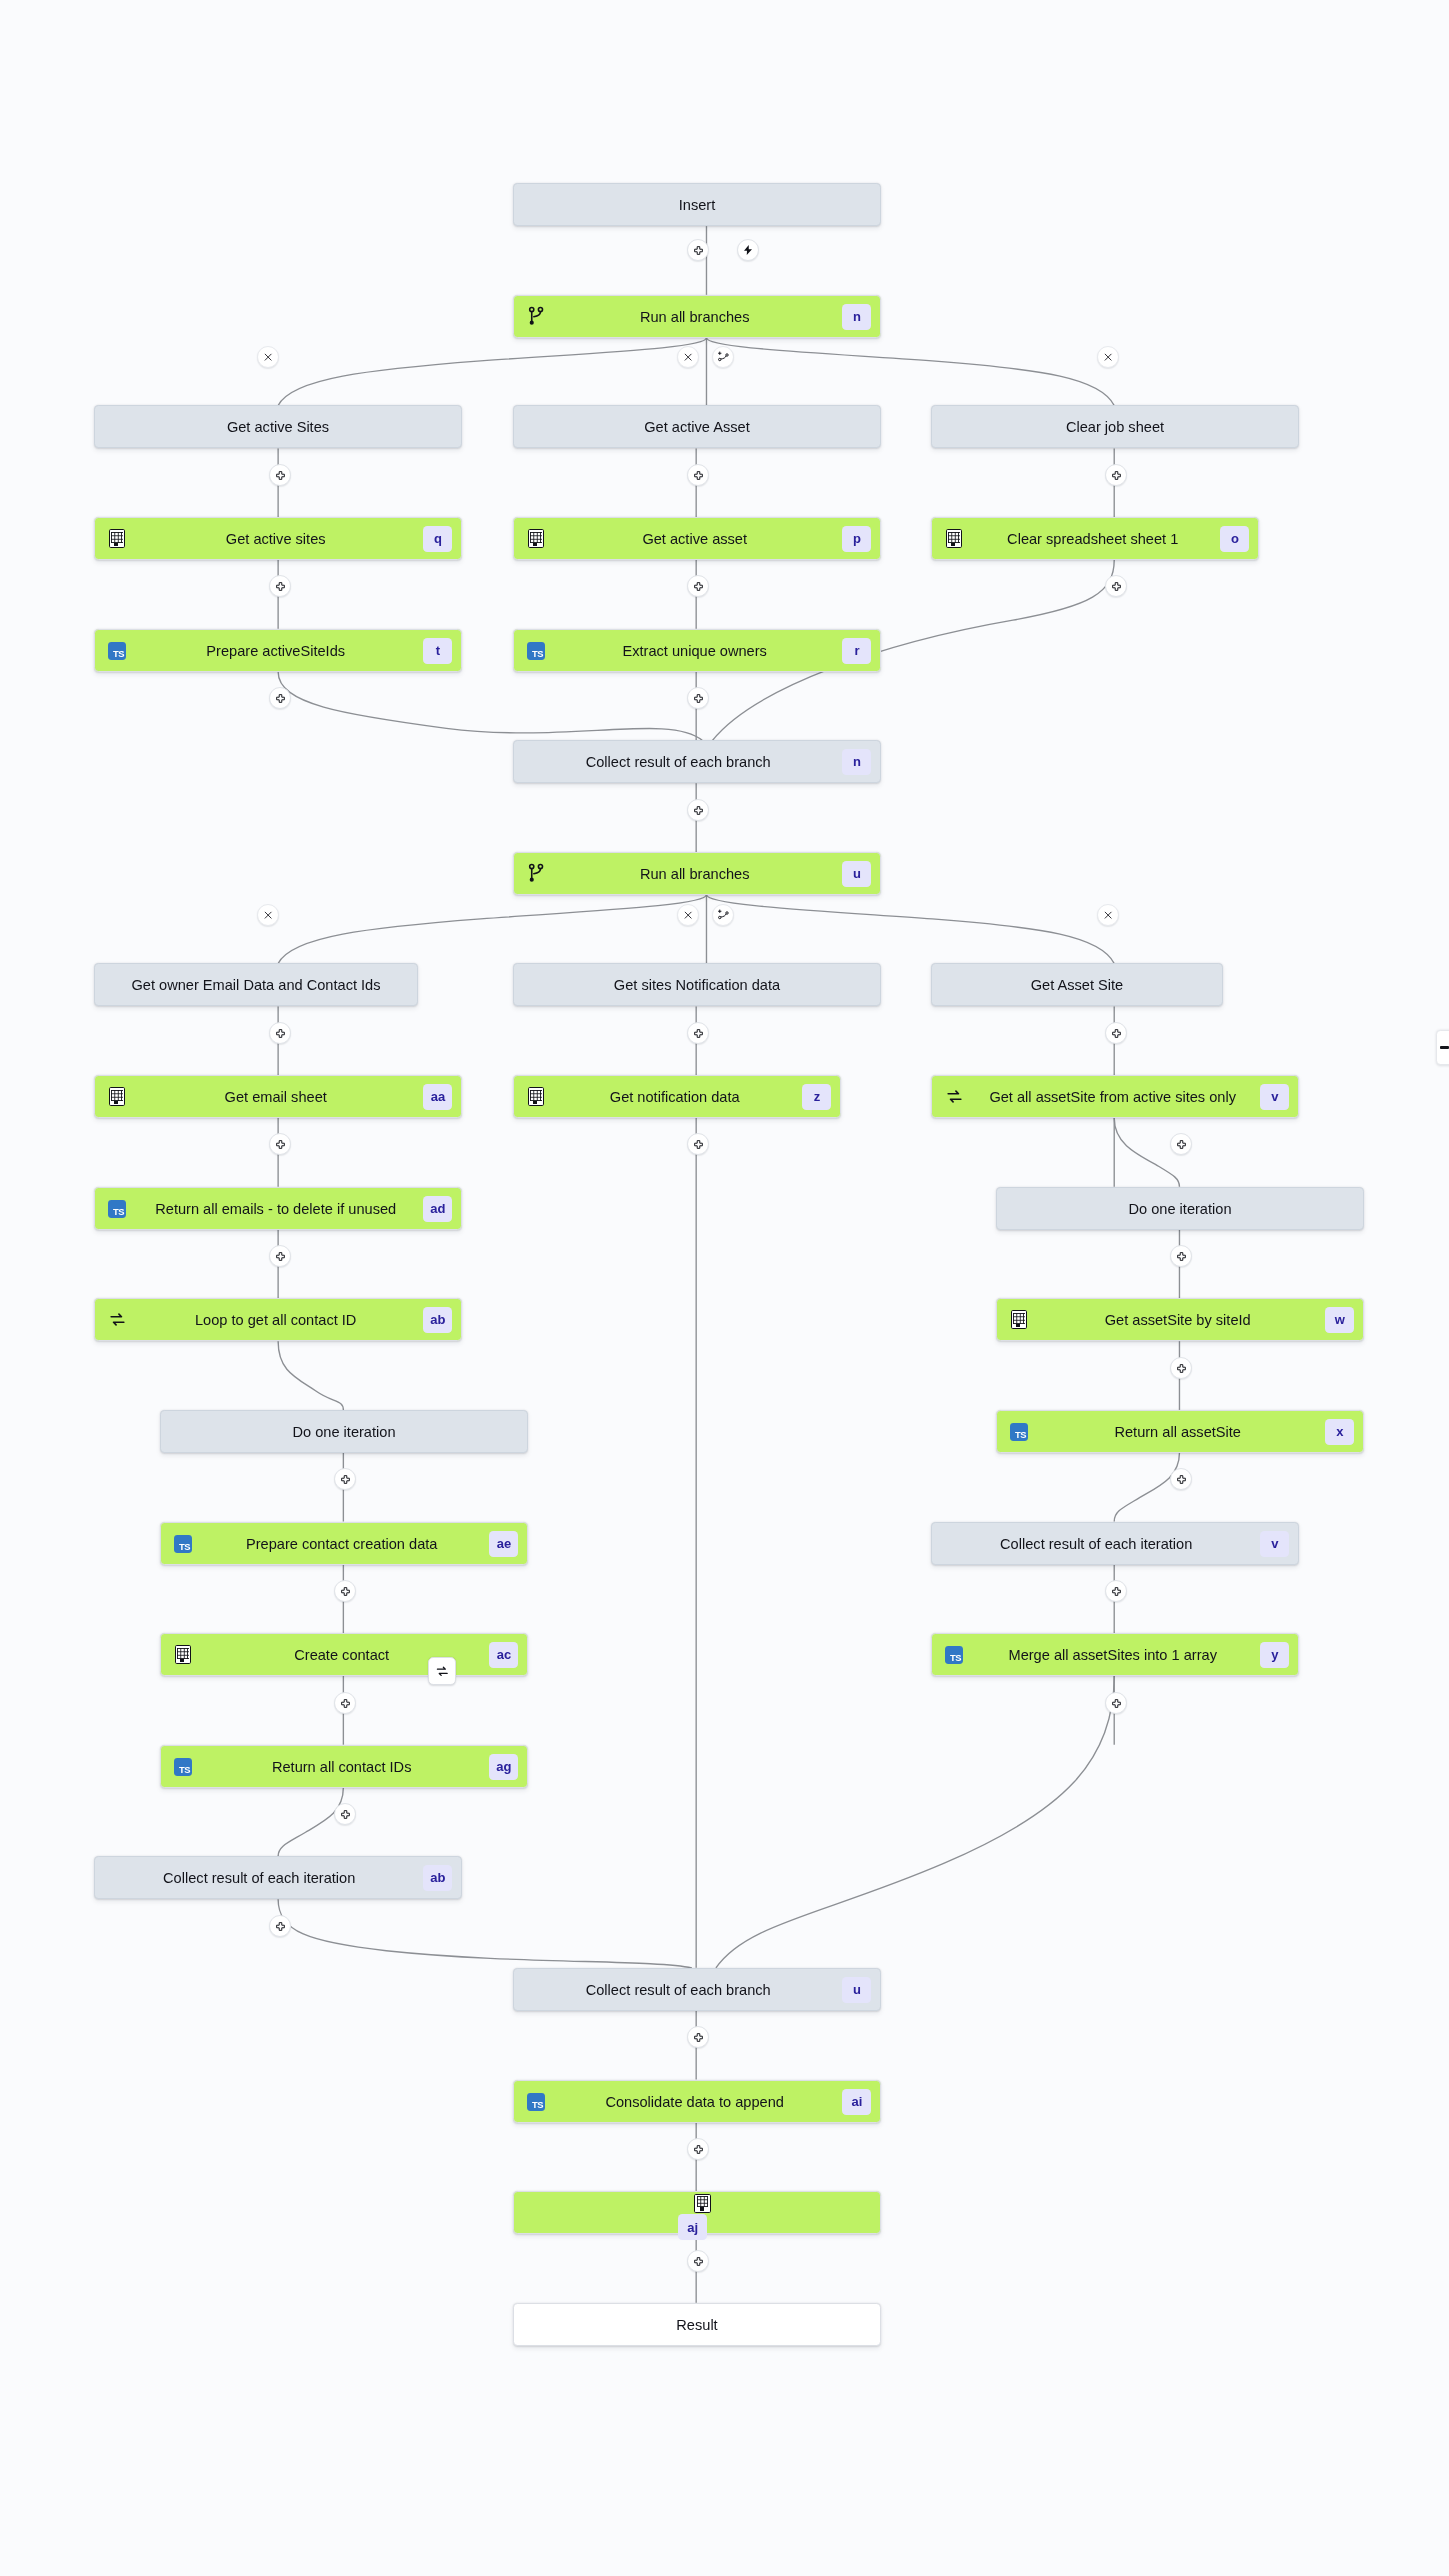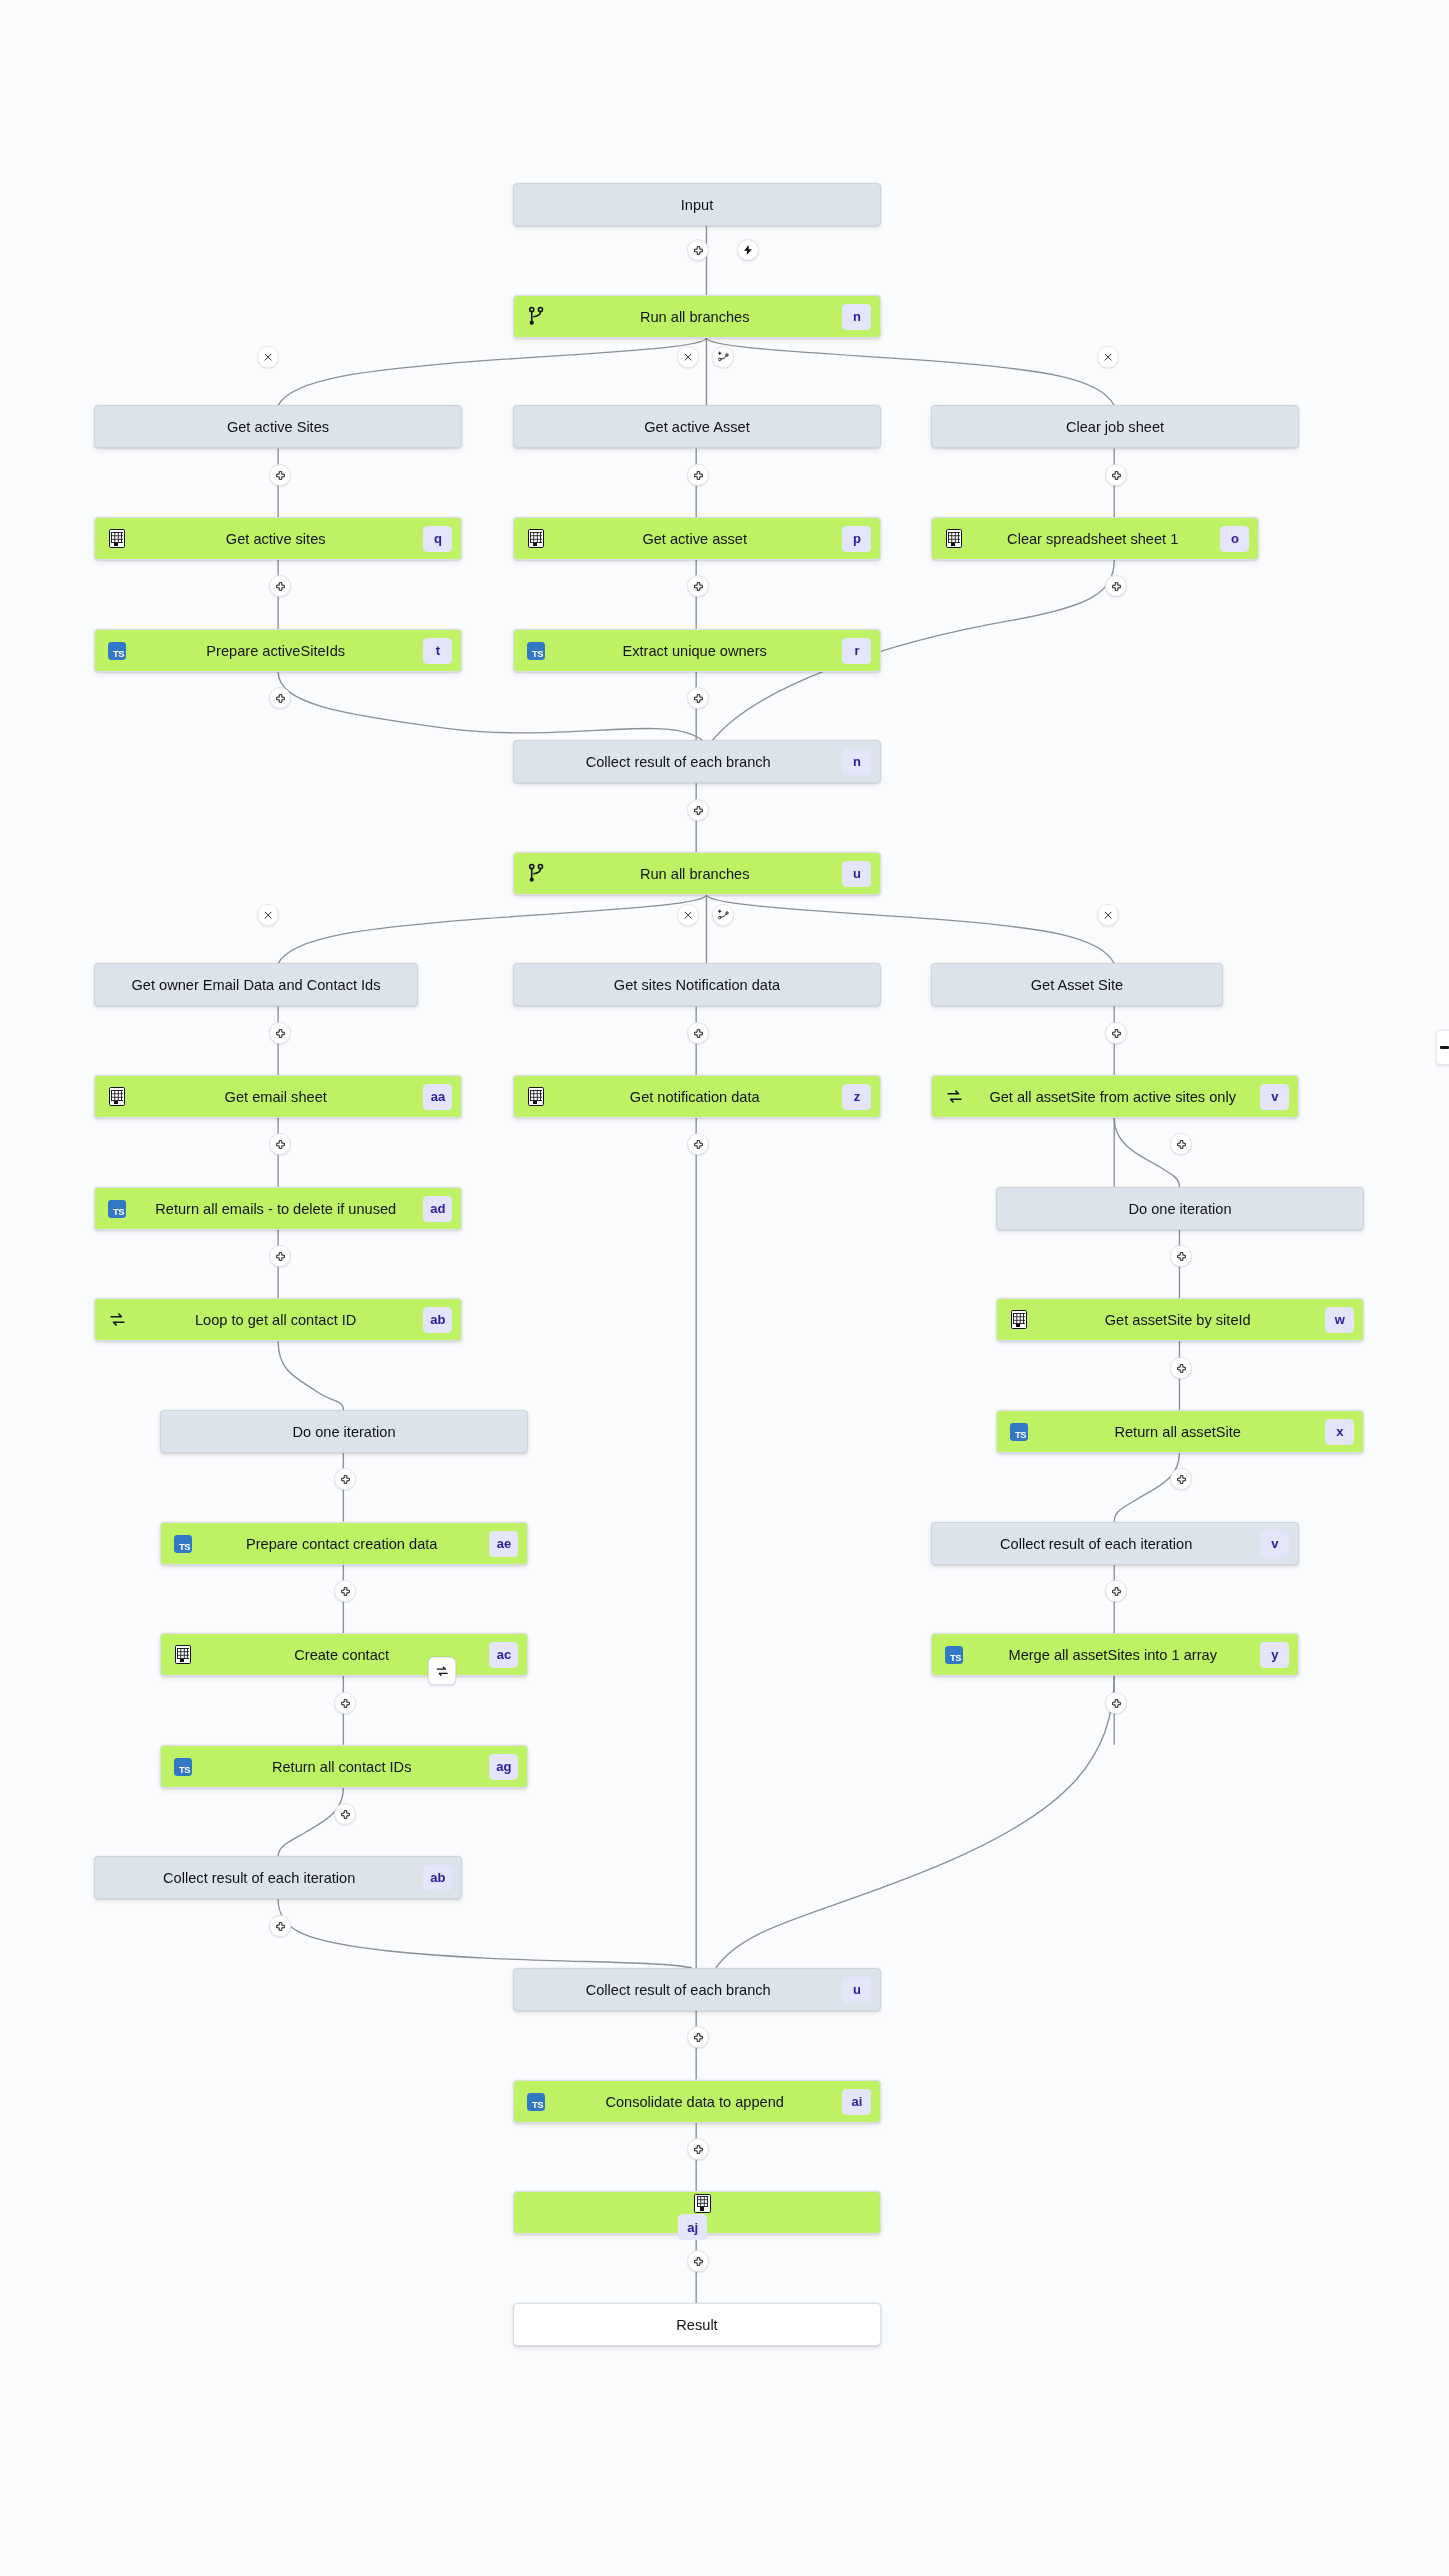--- a/index.html
+++ b/index.html
@@ -224,21 +224,21 @@
 
     <path d="M324,2212 C324,2250 360,2262 450,2272 C600,2288 760,2282 806,2292"></path>
 
     <line x1="811" y1="2342" x2="811" y2="2422"></line>
     <line x1="811" y1="2472" x2="811" y2="2552"></line>
     <line x1="811" y1="2602" x2="811" y2="2682"></line>
   </svg>
 
   <div id="nodes-root">
       <div class="node terminal-in" style="left: 513px; top: 183px; width: 368px;">
-        <span class="label">Input</span>
+        <span class="label">Insert</span>
       </div>
       <div class="node step" style="left: 513px; top: 295px; width: 368px;">
         <div class="nicon">
           <svg viewBox="0 0 24 26" class="ico-branch">
             <circle cx="6" cy="4.5" r="2.6" fill="none" stroke="#111218" stroke-width="2"></circle>
             <circle cx="17" cy="4.5" r="2.6" fill="none" stroke="#111218" stroke-width="2"></circle>
             <circle cx="6" cy="21" r="2.6" fill="#111218"></circle>
             <path d="M6 7.2V18.4" fill="none" stroke="#111218" stroke-width="2" stroke-linecap="round"></path>
             <path d="M17 7.2c0 4.4-4.4 5.6-8.4 6.3" fill="none" stroke="#111218" stroke-width="2" stroke-linecap="round"></path>
           </svg>
@@ -332,21 +332,21 @@
         <div class="nicon">
           <div class="ico-sheet">
             <span class="frame"></span>
             <span class="grid"></span>
             <span class="foot"></span>
           </div>
         </div>
         <span class="label">Get email sheet</span>
         <span class="badge">aa</span>
       </div>
-      <div class="node step" style="left: 513px; top: 1075px; width: 368px;">
+      <div class="node step" style="left: 513px; top: 1075px; width: 328px;">
         <div class="nicon">
           <div class="ico-sheet">
             <span class="frame"></span>
             <span class="grid"></span>
             <span class="foot"></span>
           </div>
         </div>
         <span class="label">Get notification data</span>
         <span class="badge">z</span>
       </div>

